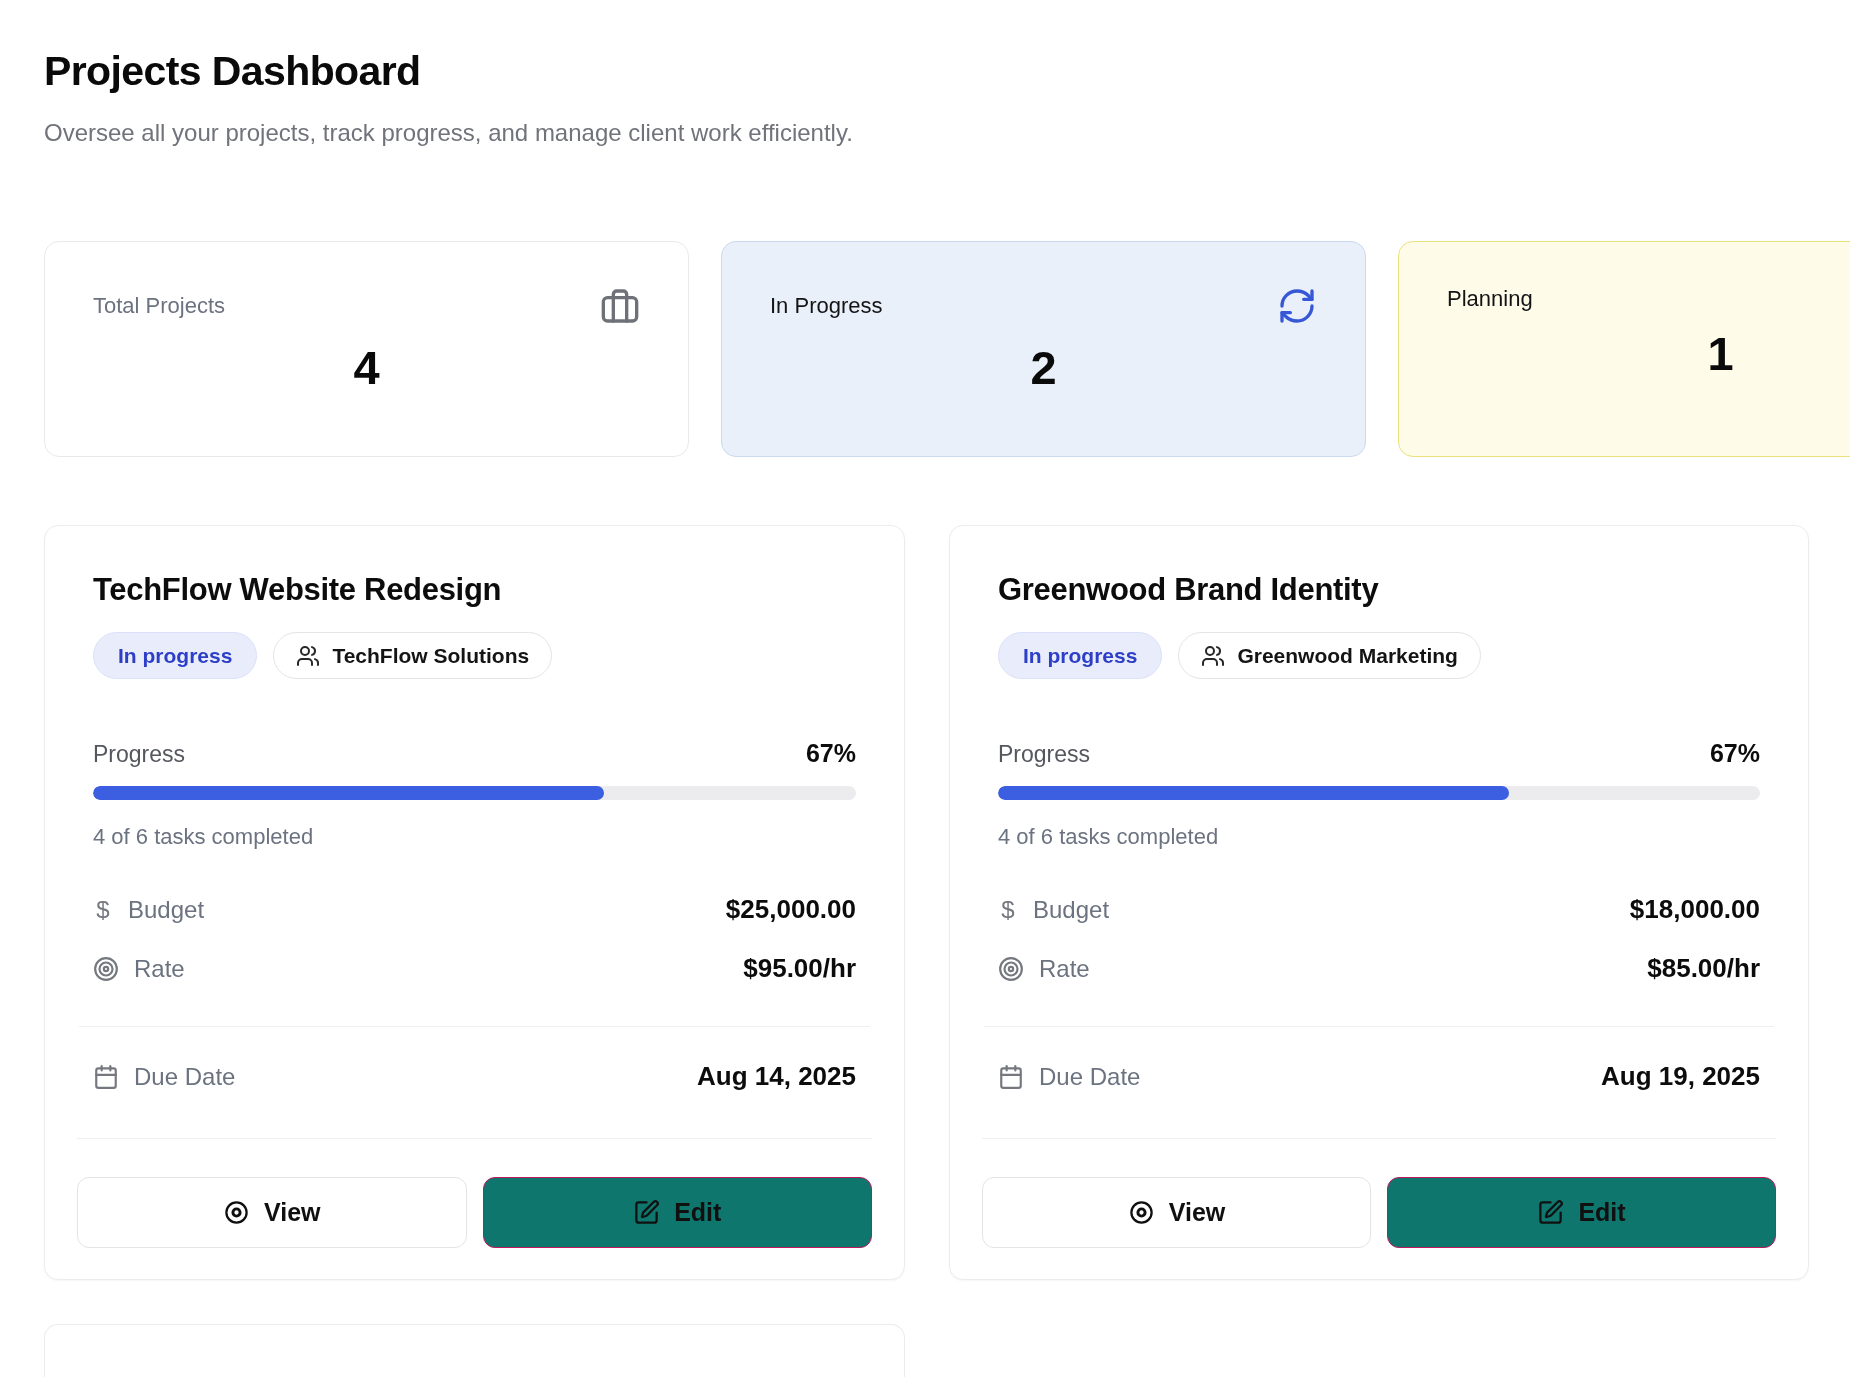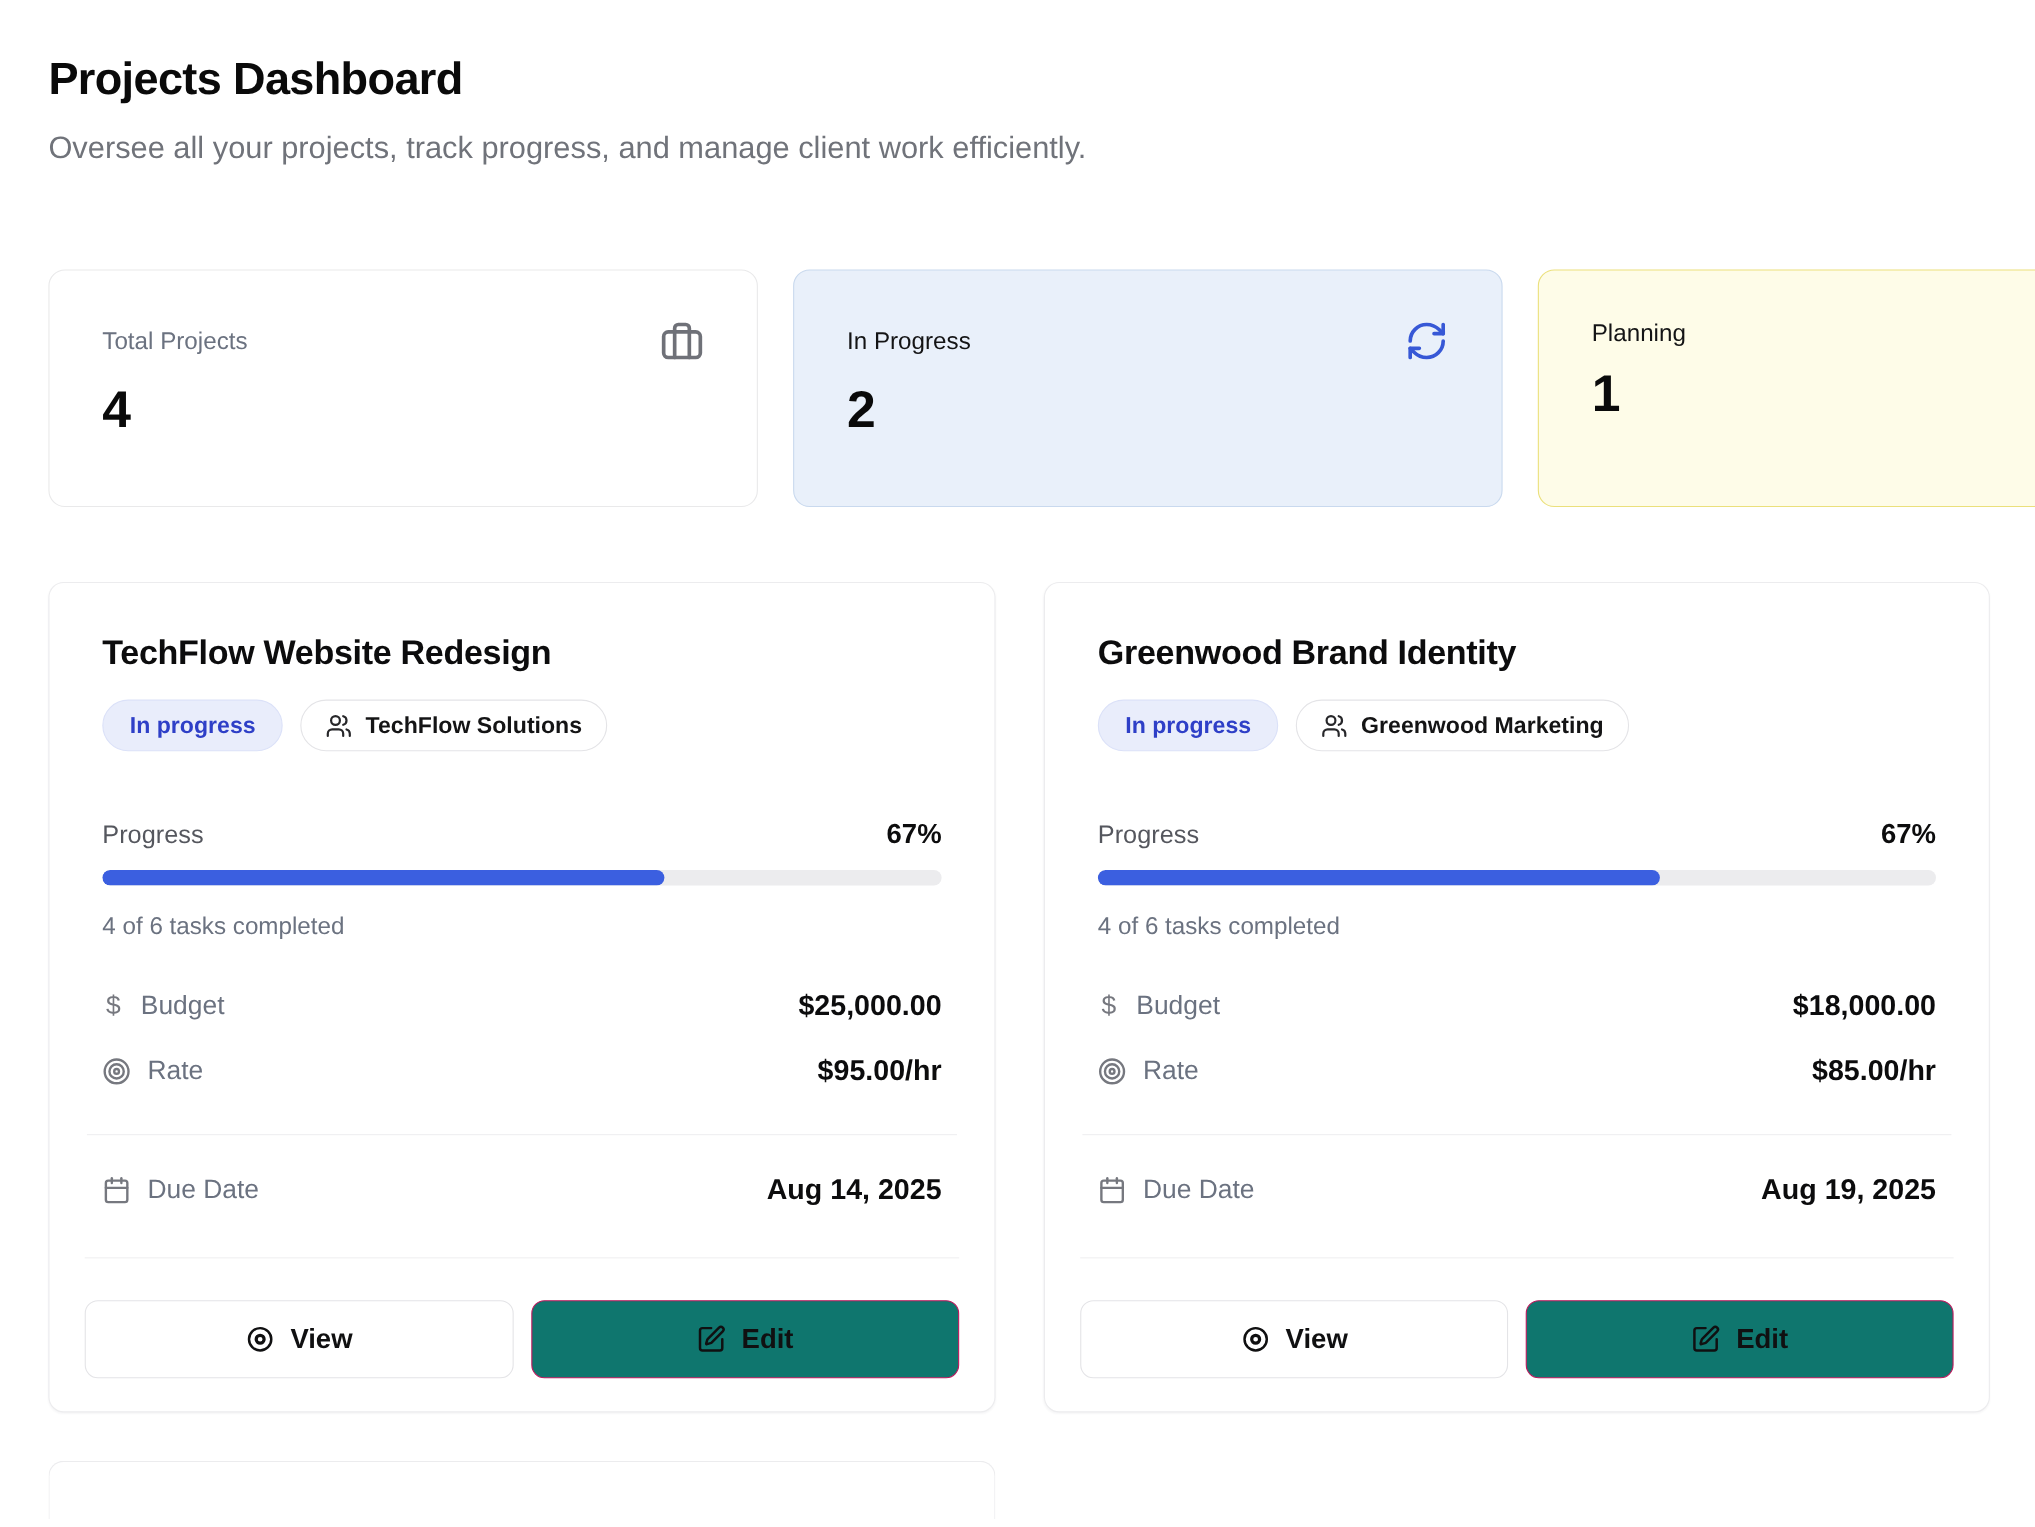--- a/index.html
+++ b/index.html
@@ -6,27 +6,27 @@
   html, body { margin: 0; padding: 0; }
   body {
     width: 1850px; height: 1388px; overflow: hidden;
     background: #ffffff; color: #0c0c0d;
     font-family: "Liberation Sans", "DejaVu Sans", sans-serif;
   }
   .page { padding: 48px 0 0 44px; }
 
   
   .page-title { margin: 0; font-size: 41px; font-weight: 700; letter-spacing: -0.6px; color: #0a0a0a; }
-  .page-subtitle { margin: 24px 0 0; font-size: 28px; color: #70737a; }
+  .page-subtitle { margin: 24px 0 0; font-size: 24px; color: #70737a; }
 
   
   .stats-row { display: flex; gap: 32px; margin-top: 94px; }
   .stat-card {
     flex: 0 0 645px; height: 216px; border-radius: 15px;
-    border: 1px solid #e9e9ea; background: #fff; padding: 44px 48px;
+    border: 1px solid #e9e9ea; background: #fff; padding: 44px 48px; text-align: center;
   }
   .stat-card.blue { background: #e9f0fa; border-color: #c9d9ee; }
   .stat-card.yellow { background: #fefce8; border-color: #ebe07c; }
   .stat-top { display: flex; align-items: center; justify-content: space-between; }
   .stat-label { font-size: 22px; color: #6b7280; }
   .stat-card.blue .stat-label, .stat-card.yellow .stat-label { color: #141415; }
   .stat-value { margin-top: 14px; font-size: 47px; font-weight: 700; color: #0a0a0a; }
   .stat-icon { width: 40px; height: 40px; color: #6f7178; }
   .stat-card.blue .stat-icon { color: #3758d6; }
 

